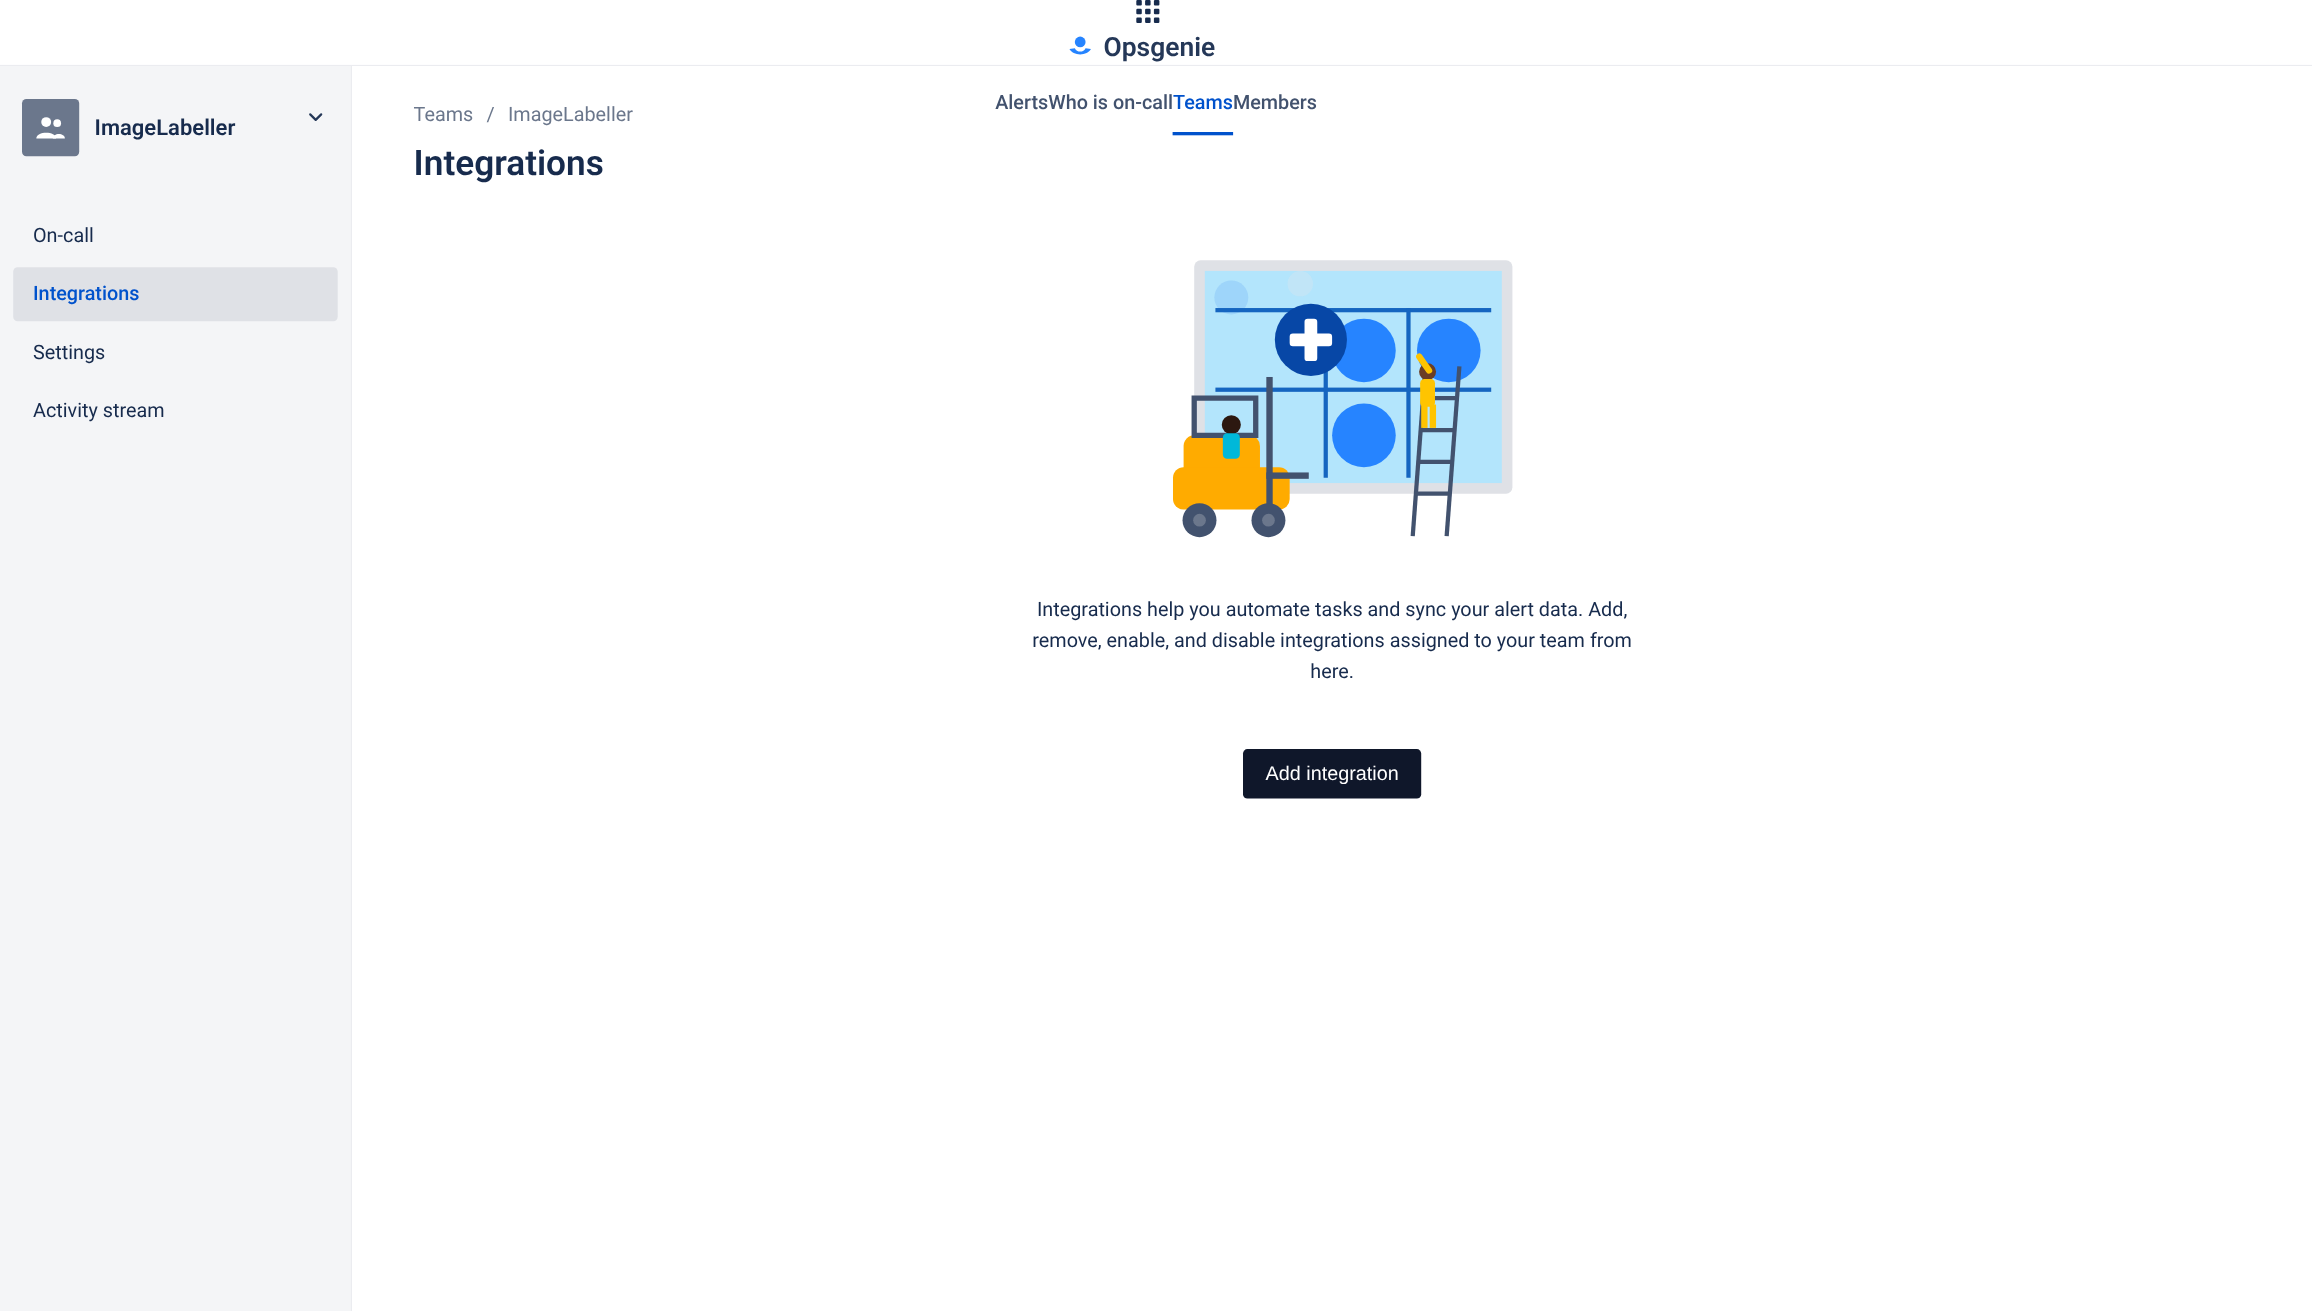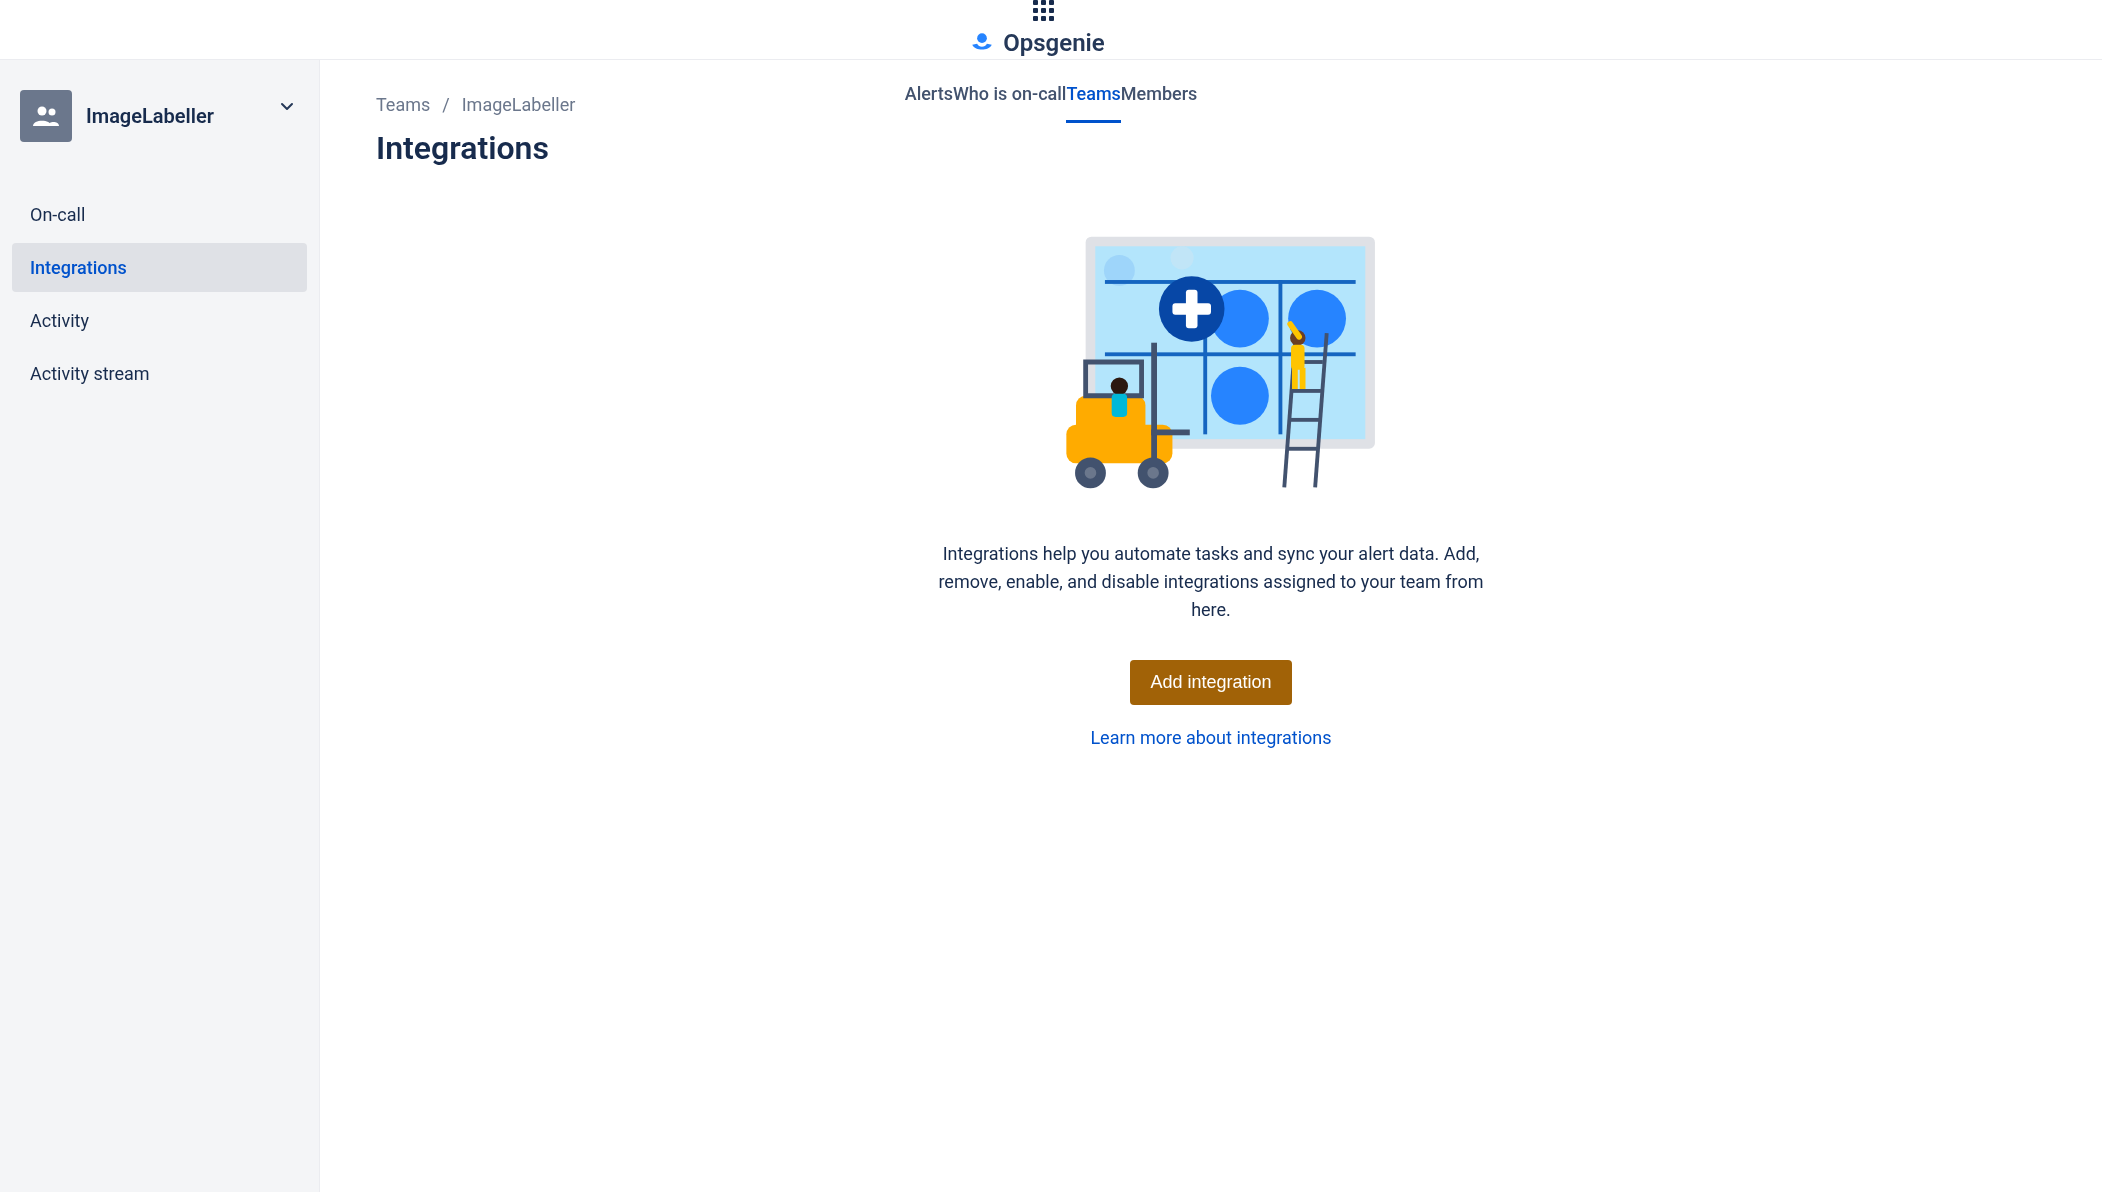--- a/index.html
+++ b/index.html
@@ -170,28 +170,29 @@
   margin-bottom: 18px;
 }
 .empty-desc {
   font-size: 18px;
   color: #172B4D;
   line-height: 1.55;
   margin-bottom: 36px;
 }
 .primary-btn {
   display: inline-block;
-  background: #a16207;
+  background: #0f172a;
   color: #fff;
   font-size: 18px;
   font-weight: 500;
   padding: 12px 20px;
   border: none;
   border-radius: 4px;
   cursor: pointer;
+  margin-top: 20px;
 }
 .link-btn {
   display: block;
   color: #0052CC;
   font-size: 18px;
   text-decoration: none;
   margin-top: 22px;
   cursor: pointer;
 }
 </style>
@@ -237,21 +238,21 @@
         </svg>
       </div>
       <span class="team-name">ImageLabeller</span>
       <svg class="team-chevron" width="16" height="16" viewBox="0 0 16 16">
         <path d="M3 6 L8 11 L13 6" stroke="#253858" stroke-width="2" fill="none" stroke-linecap="round" stroke-linejoin="round"></path>
       </svg>
     </div>
 
     <div class="side-item">On-call</div>
     <div class="side-item active">Integrations</div>
-    <div class="side-item">Activity</div>
+    <div class="side-item">Settings</div>
     <div class="side-item">Activity stream</div>
   </aside>
 
   <main class="main">
     <nav class="breadcrumb">
       <a>Teams</a>
       <span class="sep">/</span>
       <a>ImageLabeller</a>
     </nav>
     <h1 class="page-title">Integrations</h1>
@@ -301,16 +302,15 @@
         <circle cx="120" cy="255" r="16" fill="#42526E"></circle>
         <circle cx="55" cy="255" r="6" fill="#6B778C"></circle>
         <circle cx="120" cy="255" r="6" fill="#6B778C"></circle>
 
         <circle cx="85" cy="165" r="9" fill="#2C1810"></circle>
         <rect x="77" y="173" width="16" height="24" rx="4" fill="#00B8D9"></rect>
       </svg>
 
       <p class="empty-desc">Integrations help you automate tasks and sync your alert data. Add, remove, enable, and disable integrations assigned to your team from here.</p>
       <button class="primary-btn">Add integration</button>
-      <a class="link-btn">Learn more about integrations</a>
     </div>
   </main>
 </div>
 
 </body></html>

